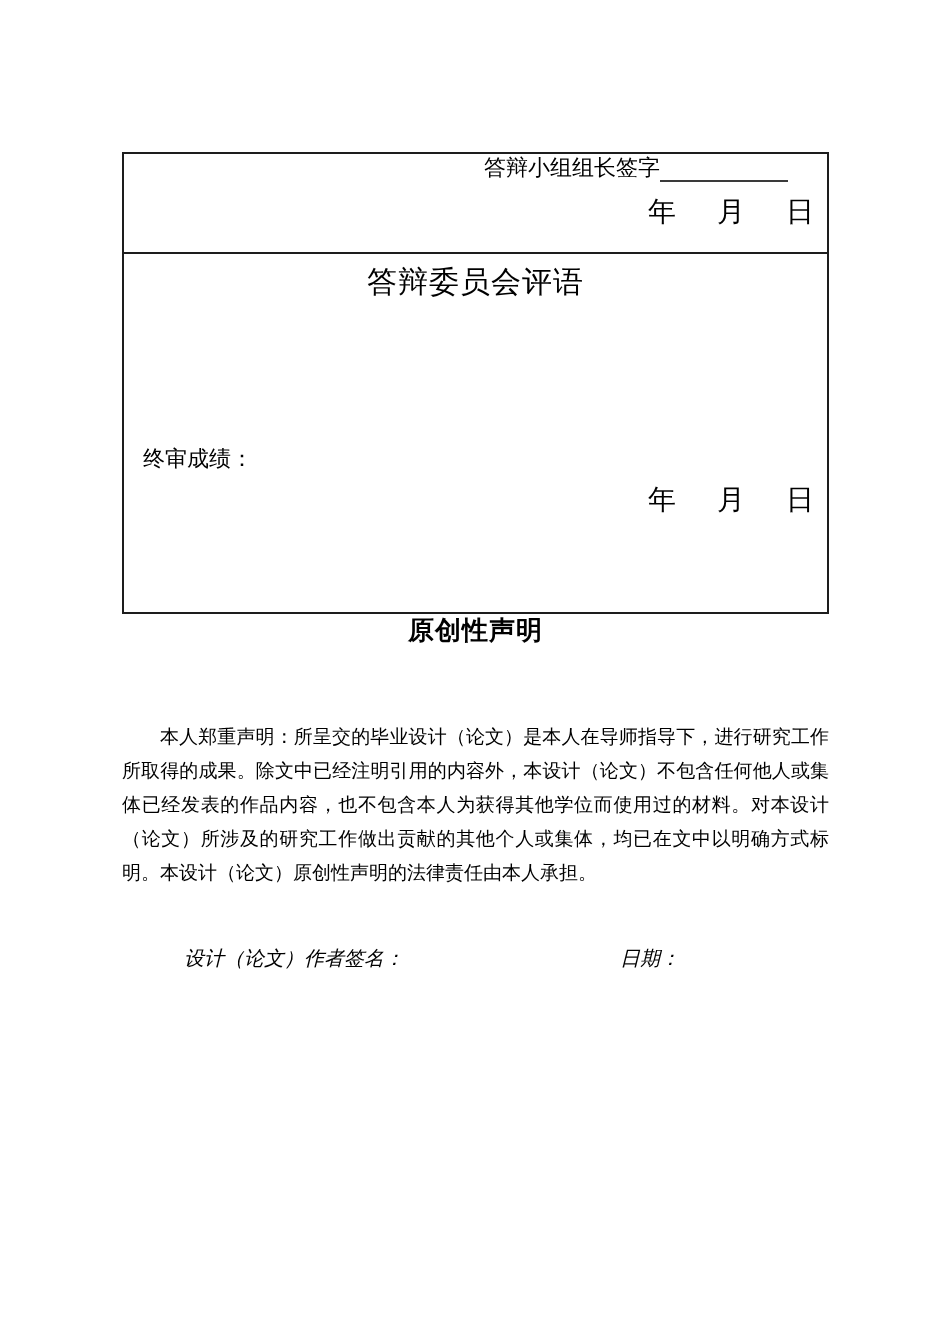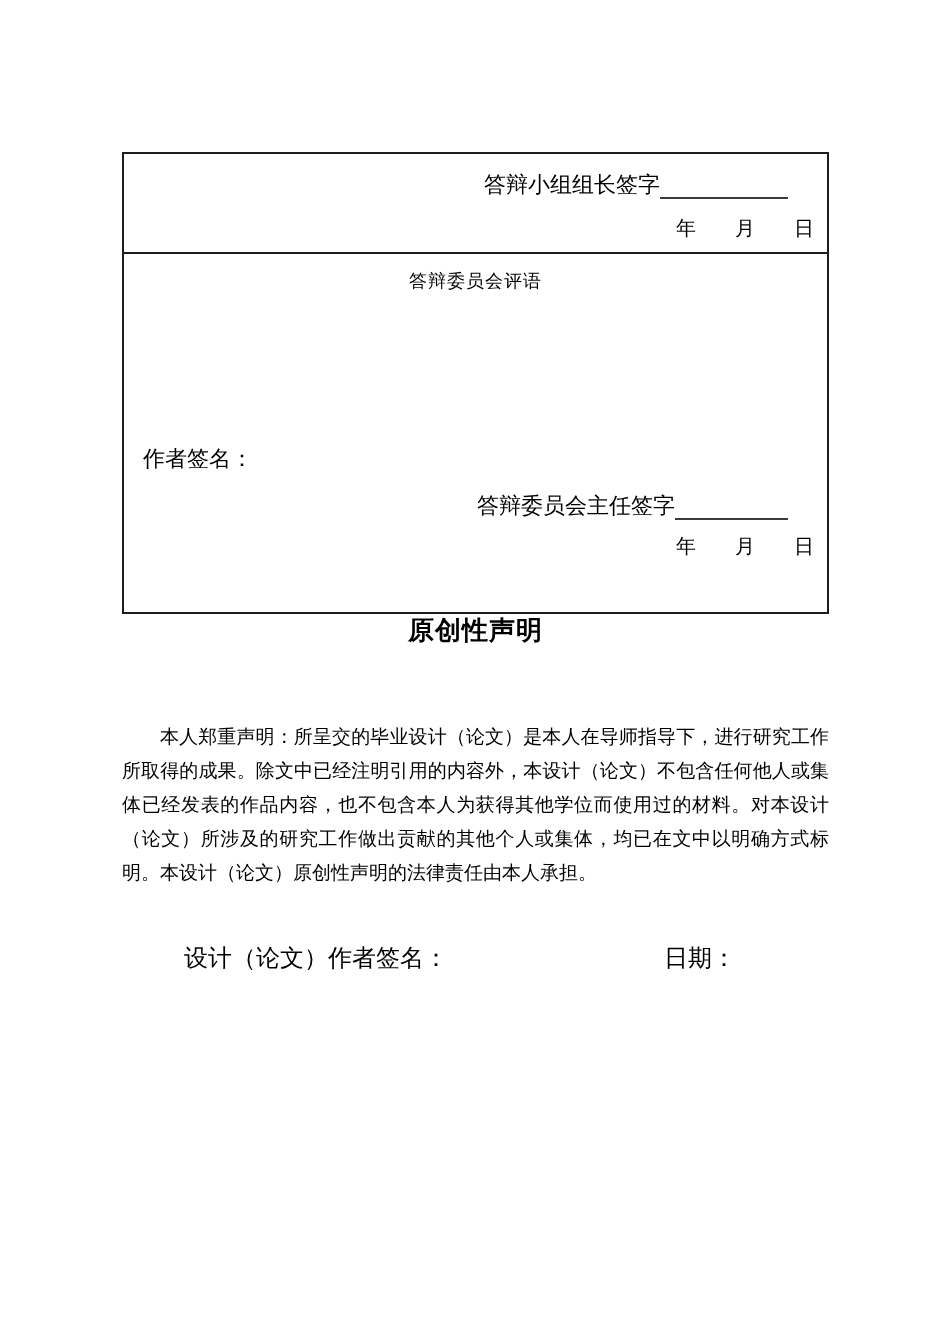--- a/index.html
+++ b/index.html
@@ -25,50 +25,49 @@
   .defense-box {
     box-sizing: border-box;
     width: 707px;
     height: 462px;
     border: 2px solid #1d1d1d;
   }
   .box-section-top {
     box-sizing: border-box;
     height: 100px;
     border-bottom: 2px solid #1d1d1d;
-    padding-top: 17px;
   }
   .sig-line {
     font-size: 22px;
     line-height: 28px;
     text-align: right;
     padding-right: 39px;
     white-space: nowrap;
   }
   .sig-blank {
     display: inline-block;
     border-bottom: 2px solid #3a3a3a;
     height: 24px;
     vertical-align: bottom;
   }
   .sig-blank.w-long  { width: 128px; }
   .sig-blank.w-short { width: 113px; }
   .date-line {
-    font-size: 20px;
+    font-size: 28px;
     line-height: 29px;
     text-align: right;
     padding-right: 13px;
     margin-top: 15px;
   }
   .date-line .date-word + .date-word { margin-left: 34px; }
 
   .box-section-main { padding-top: 13px; }
   .comments-title {
     text-align: center;
-    font-size: 18px;
+    font-size: 30px;
     line-height: 29px;
     letter-spacing: 1px;
   }
   .comments-space { height: 148px; }
   .final-grade-label {
     font-size: 22px;
     line-height: 29px;
     padding-left: 19px;
   }
   .grade-options {
@@ -93,24 +92,25 @@
   .declaration-body {
     margin-top: 74px;
     width: 707px;
     font-size: 19px;
     line-height: 34px;
     text-align: justify;
     text-indent: 2em;
   }
   .declaration-sign-row {
     margin-top: 54px;
-    font-size: 24px;
+    font-size: 20px;
     line-height: 28px;
     display: flex;
     white-space: nowrap;
+    font-style: italic;
   }
   .author-sign-label { margin-left: 62px; }
   .date-label { margin-left: 216px; }
 </style>
 </head>
 <body>
 
 <div class="page">
 
   <div class="defense-box">
@@ -124,26 +124,23 @@
         <span class="date-word">月</span>
         <span class="date-word">日</span>
       </div>
     </div>
 
     <div class="box-section-main">
       <div class="comments-title">答辩委员会评语</div>
 
       <div class="comments-space"></div>
 
-      <div class="final-grade-label">作者签名：</div>
+      <div class="final-grade-label">终审成绩：</div>
 
 
-      <div class="sig-line chair-sig">
-        <span>答辩委员会主任签字</span><span class="sig-blank w-short"></span>
-      </div>
       <div class="date-line second">
         <span class="date-word">年</span>
         <span class="date-word">月</span>
         <span class="date-word">日</span>
       </div>
     </div>
 
   </div>
 
   <div class="declaration-title">原创性声明</div>

